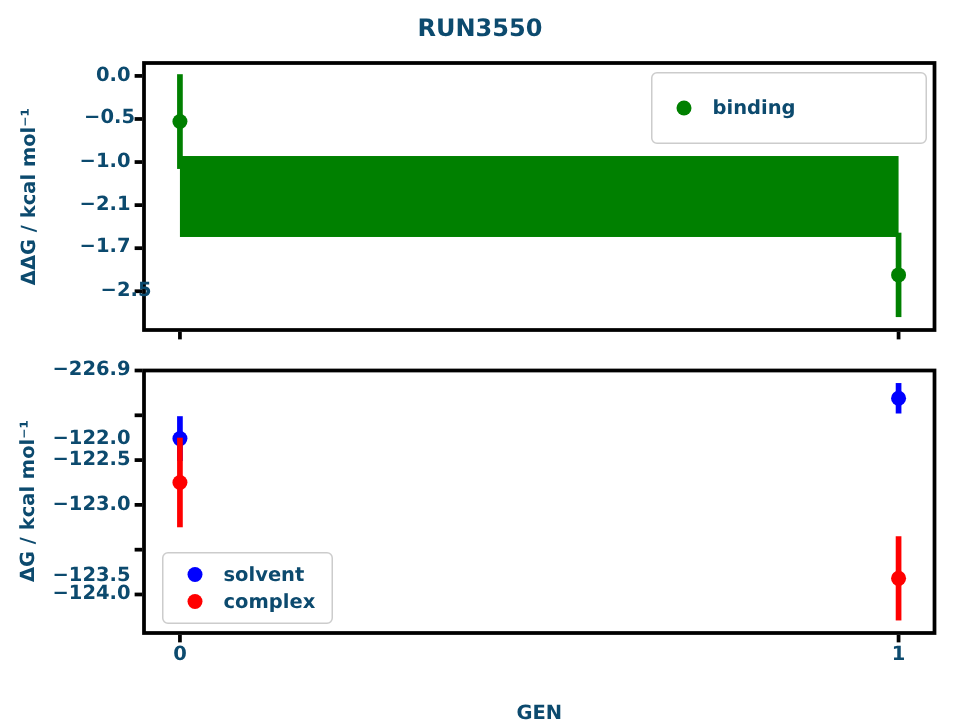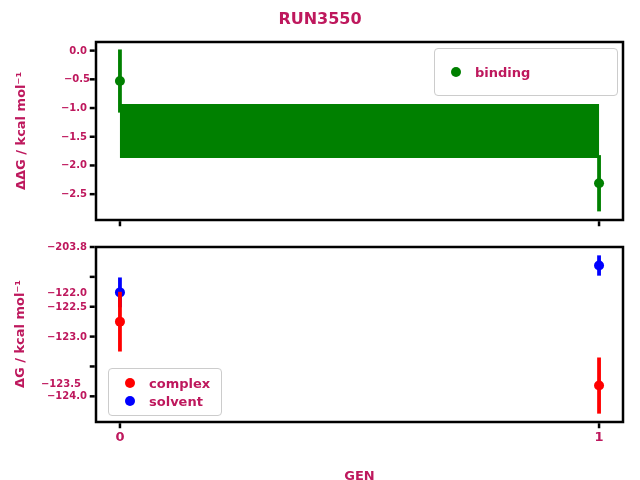--- a/index.html
+++ b/index.html
@@ -1,34 +1,34 @@
 <!DOCTYPE html>
 <html><head>
 <meta charset="utf-8">
 <style>
   html,body{margin:0;padding:0;background:#fff;}
   .figure{
     position:relative;width:640px;height:480px;background:#fff;overflow:hidden;
-    font-family:"DejaVu Sans",sans-serif;color:#be185d;
+    font-family:"DejaVu Sans",sans-serif;color:#0c4a6e;
   }
   .fig-title{
     position:absolute;top:9px;left:0;width:640px;text-align:center;
     font-size:16px;font-weight:bold;
   }
   #plot-svg{position:absolute;left:0;top:0;}
   .ylabel{
     position:absolute;white-space:nowrap;font-size:13px;font-weight:bold;
     transform:translate(-50%,-50%) rotate(-90deg);
   }
   .xlabel{
     position:absolute;left:96px;top:448px;width:527px;text-align:center;
     font-size:13px;font-weight:bold;margin-top:20px;
   }
   .ytick-label{
-    position:absolute;width:52px;text-align:right;font-size:10px;font-weight:bold;
+    position:absolute;width:52px;text-align:right;font-size:13px;font-weight:bold;
     line-height:14px;
   }
   .xtick-label{
     position:absolute;width:24px;text-align:center;font-size:13px;font-weight:bold;
     line-height:14px;
   }
   .legend{
     position:absolute;background:rgba(255,255,255,0.9);
     border:1px solid #cccccc;border-radius:4px;
     padding:5px 8px 5px 2px;display:flex;flex-direction:column;justify-content:space-around;
@@ -87,40 +87,40 @@
       <div class="legend-row">
         <span class="legend-swatch-box">
           <span class="legend-dot" style="background: rgb(0, 128, 0); color: rgb(0, 128, 0);"></span>
         </span>
         <span class="legend-label">binding</span>
       </div>
     </div>
   <div class="legend" id="legend-1" style="left:108px;top:368px;width:102px;height:36px;">
       <div class="legend-row">
         <span class="legend-swatch-box">
+          <span class="legend-dot" style="background: rgb(0, 0, 255); color: rgb(0, 0, 255);"></span>
+        </span>
+        <span class="legend-label">solvent</span>
+      </div>
+      <div class="legend-row">
+        <span class="legend-swatch-box">
           <span class="legend-dot" style="background: rgb(255, 0, 0); color: rgb(255, 0, 0);"></span>
         </span>
         <span class="legend-label">complex</span>
-      </div>
-      <div class="legend-row">
-        <span class="legend-swatch-box">
-          <span class="legend-dot" style="background: rgb(0, 0, 255); color: rgb(0, 0, 255);"></span>
-        </span>
-        <span class="legend-label">solvent</span>
       </div>
     </div>
 
   <div id="tick-labels">
       <div class="ytick-label" style="left: 35px; top: 43.6129px;">0.0</div>
       <div class="ytick-label" style="left: 38px; top: 72.3226px;">−0.5</div>
       <div class="ytick-label" style="left: 35px; top: 101.032px;">−1.0</div>
-      <div class="ytick-label" style="left: 35px; top: 129.742px;">−1.5</div>
-      <div class="ytick-label" style="left: 35px; top: 158.452px;">−2.0</div>
-      <div class="ytick-label" style="left: 35px; top: 187.161px;">−2.5</div>
-      <div class="ytick-label" style="left: 35px; top: 240px;">−203.8</div>
+      <div class="ytick-label" style="left: 35px; top: 129.742px;">−2.1</div>
+      <div class="ytick-label" style="left: 35px; top: 158.452px;">−1.7</div>
+      <div class="ytick-label" style="left: 49px; top: 187.161px;">−2.5</div>
+      <div class="ytick-label" style="left: 35px; top: 240px;">−226.9</div>
       <div class="ytick-label" style="left: 35px; top: 269.863px; margin-top: 16px;">−122.0</div>
       <div class="ytick-label" style="left: 35px; top: 299.727px;">−122.5</div>
       <div class="ytick-label" style="left: 35px; top: 329.59px; text-align: right;">−123.0</div>
       <div class="ytick-label" style="left: 35px; top: 377px; text-align: center;">−123.5</div>
       <div class="ytick-label" style="left: 35px; top: 389.317px;">−124.0</div>
       <div class="xtick-label" style="left: 107.955px; top: 430.25px;">0</div>
       <div class="xtick-label" style="left: 587.045px; top: 430.25px;">1</div>
     </div>
 </div>
 

